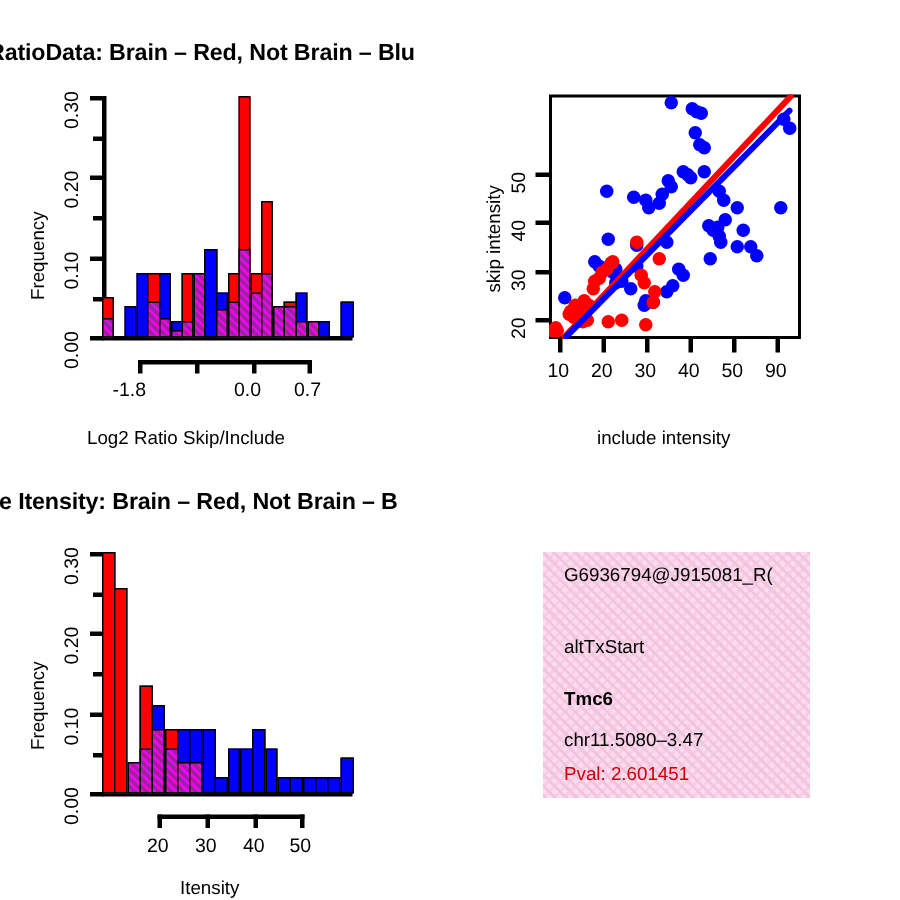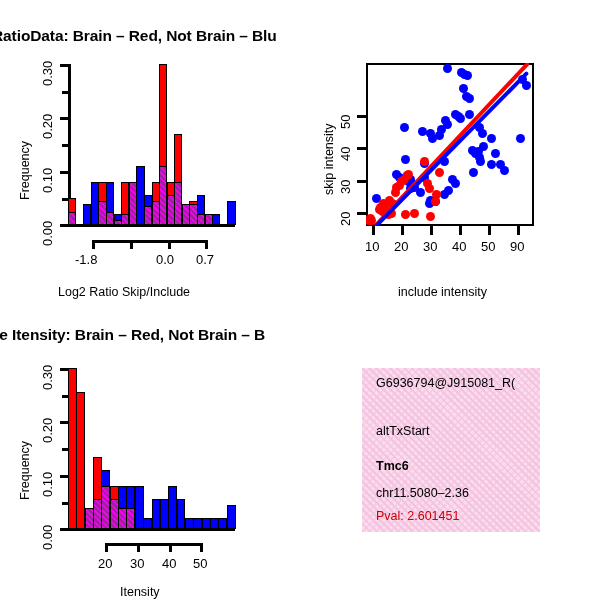--- a/index.html
+++ b/index.html
@@ -320,18 +320,18 @@
         <div class="bar blue" style="left: 150.3px; width: 8.95px; bottom: 0px; height: 10.73px;"></div>
         <div class="bar blue" style="left: 158.65px; width: 8.95px; bottom: 0px; height: 24.15px;"></div>
       </div>
   </div>
 
   <div class="panel" style="left:300px;top:300px;width:300px;height:300px;">
     <div class="infobox" style="left:62px;top:68px;width:178px;height:164px;">
       <div class="infoline" style="left:14px;top:8px;">G6936794@J915081_R(</div>
       <div class="infoline" style="left:14px;top:56px;text-align:right;">altTxStart</div>
       <div class="infoline" style="left:14px;top:91px;font-weight:bold;">Tmc6</div>
-      <div class="infoline" style="left:14px;top:118px;">chr11.5080–2.36</div>
+      <div class="infoline" style="left:14px;top:118px;">chr11.5080–3.47</div>
       <div class="infoline pval" style="left:14px;top:141px;">Pval: 2.601451</div>
     </div>
   </div>
 
 </div>
 
 </body></html>

